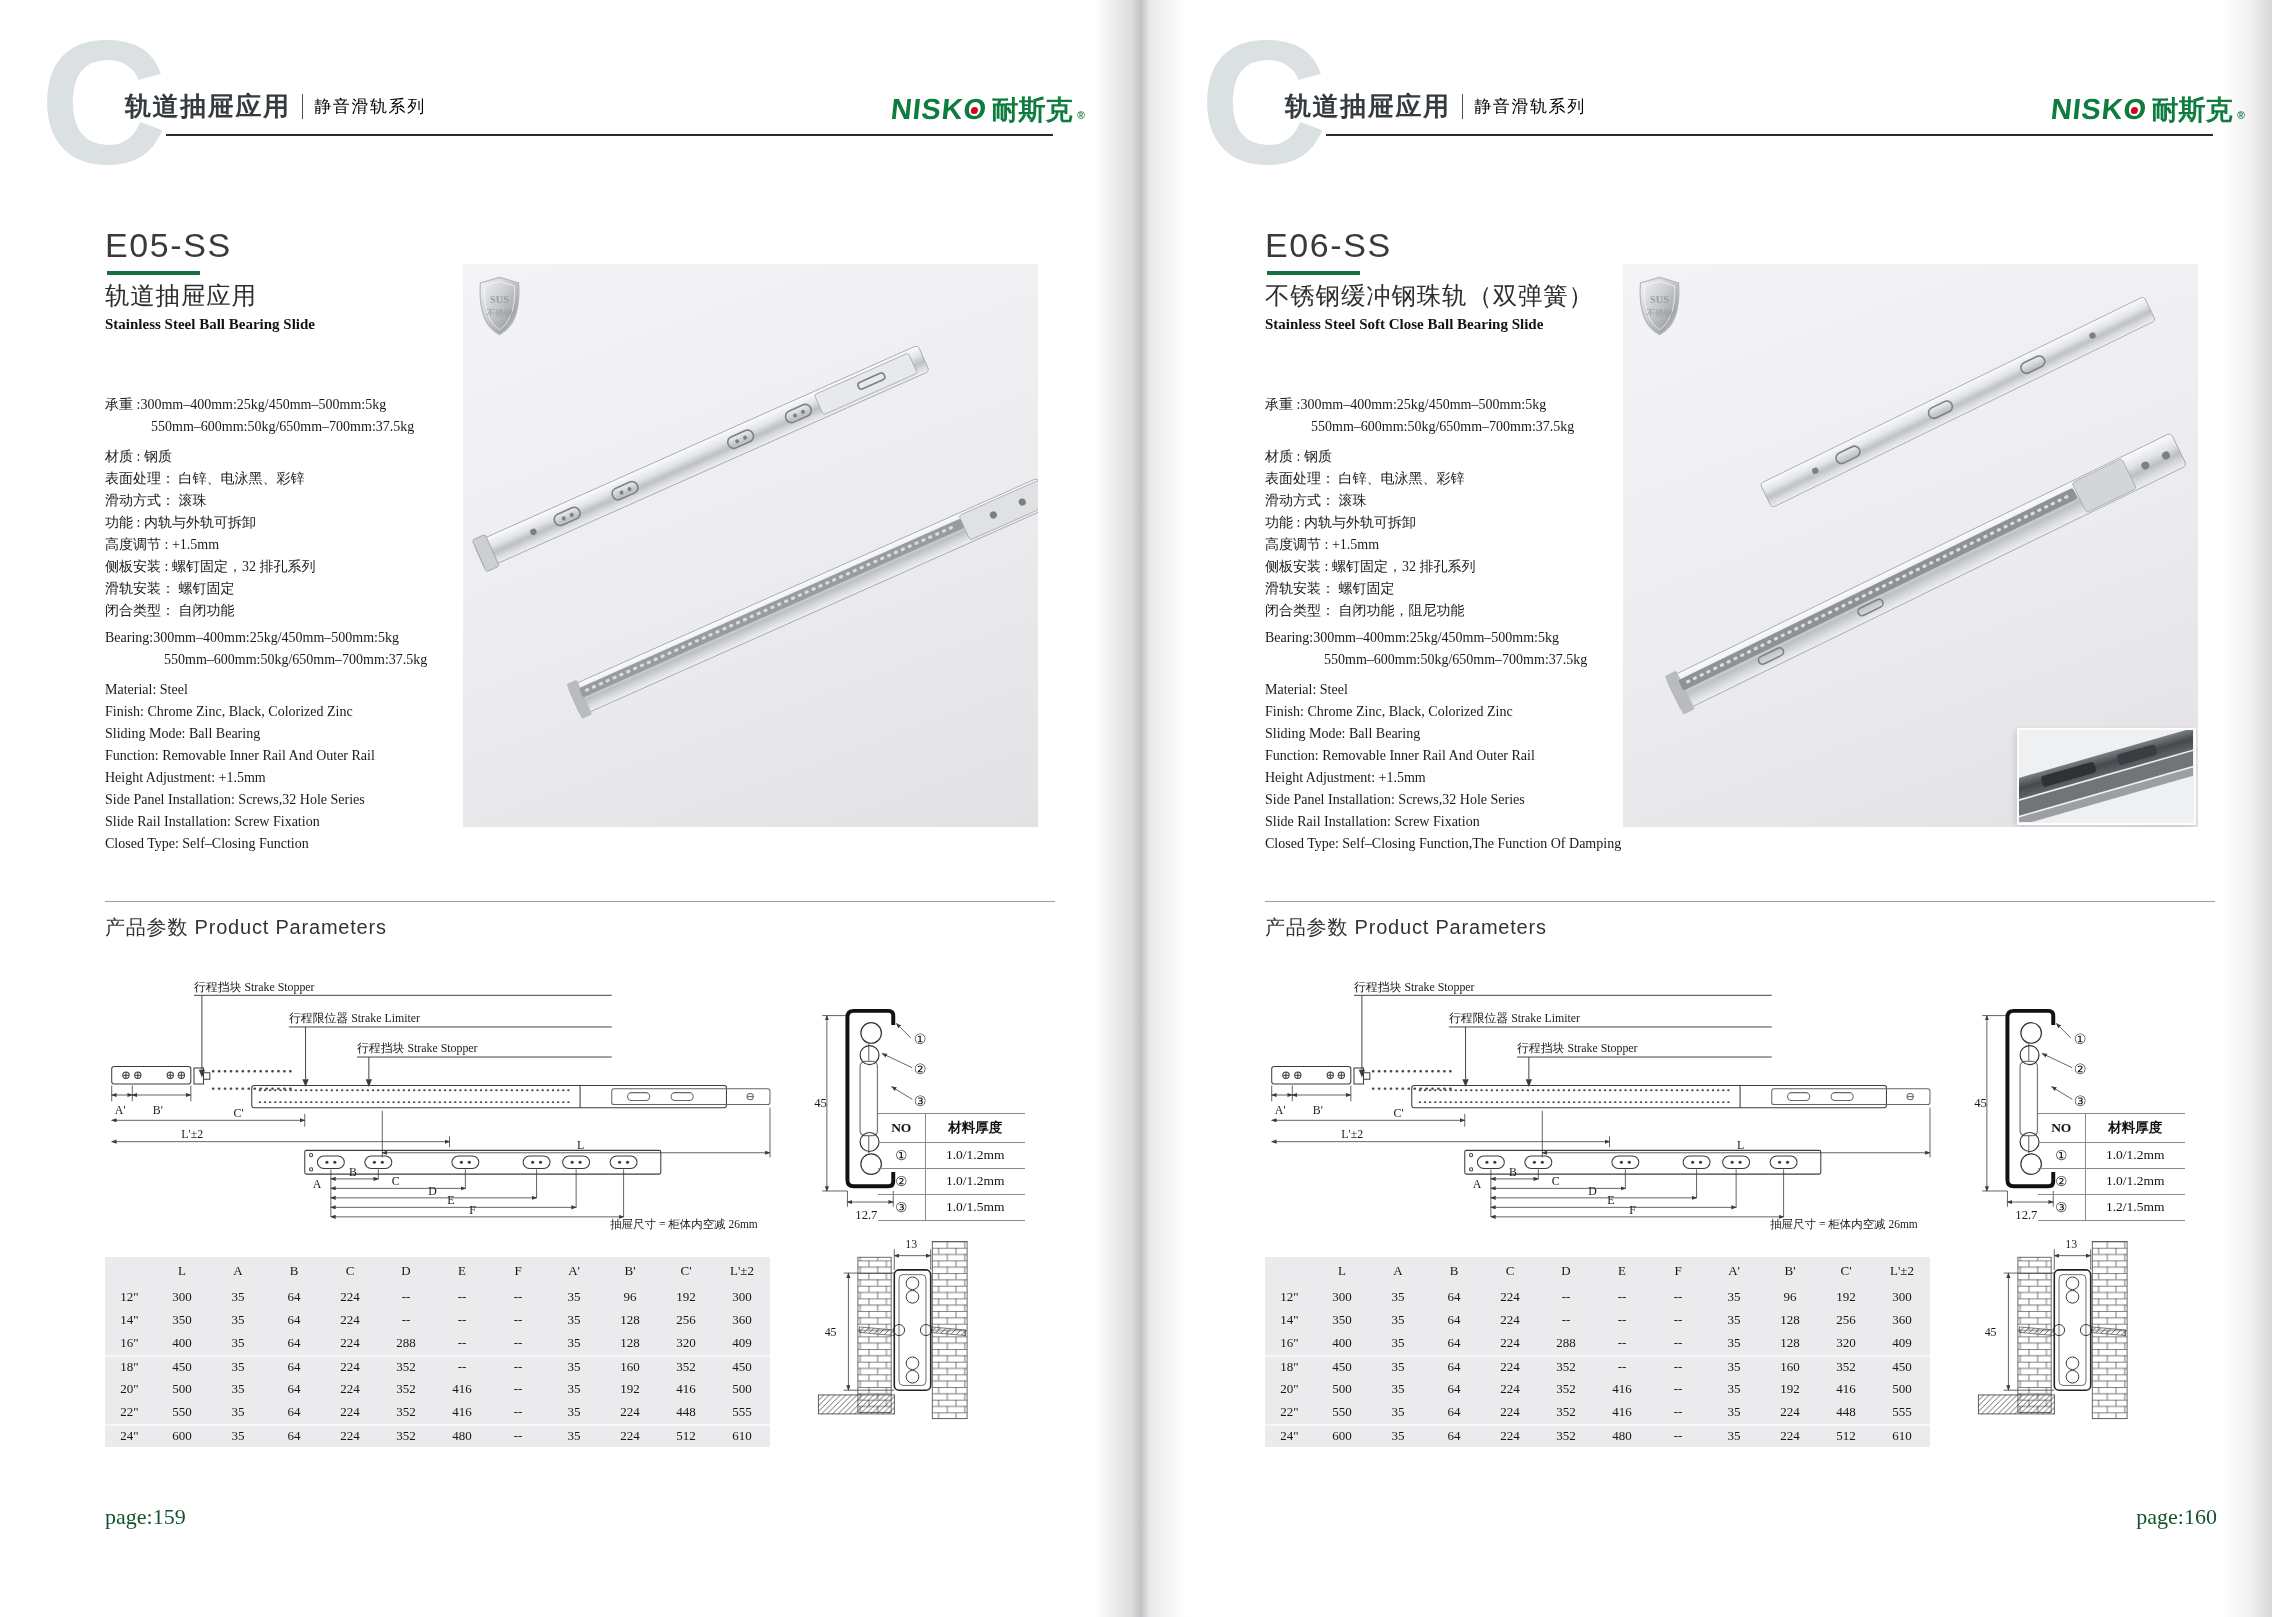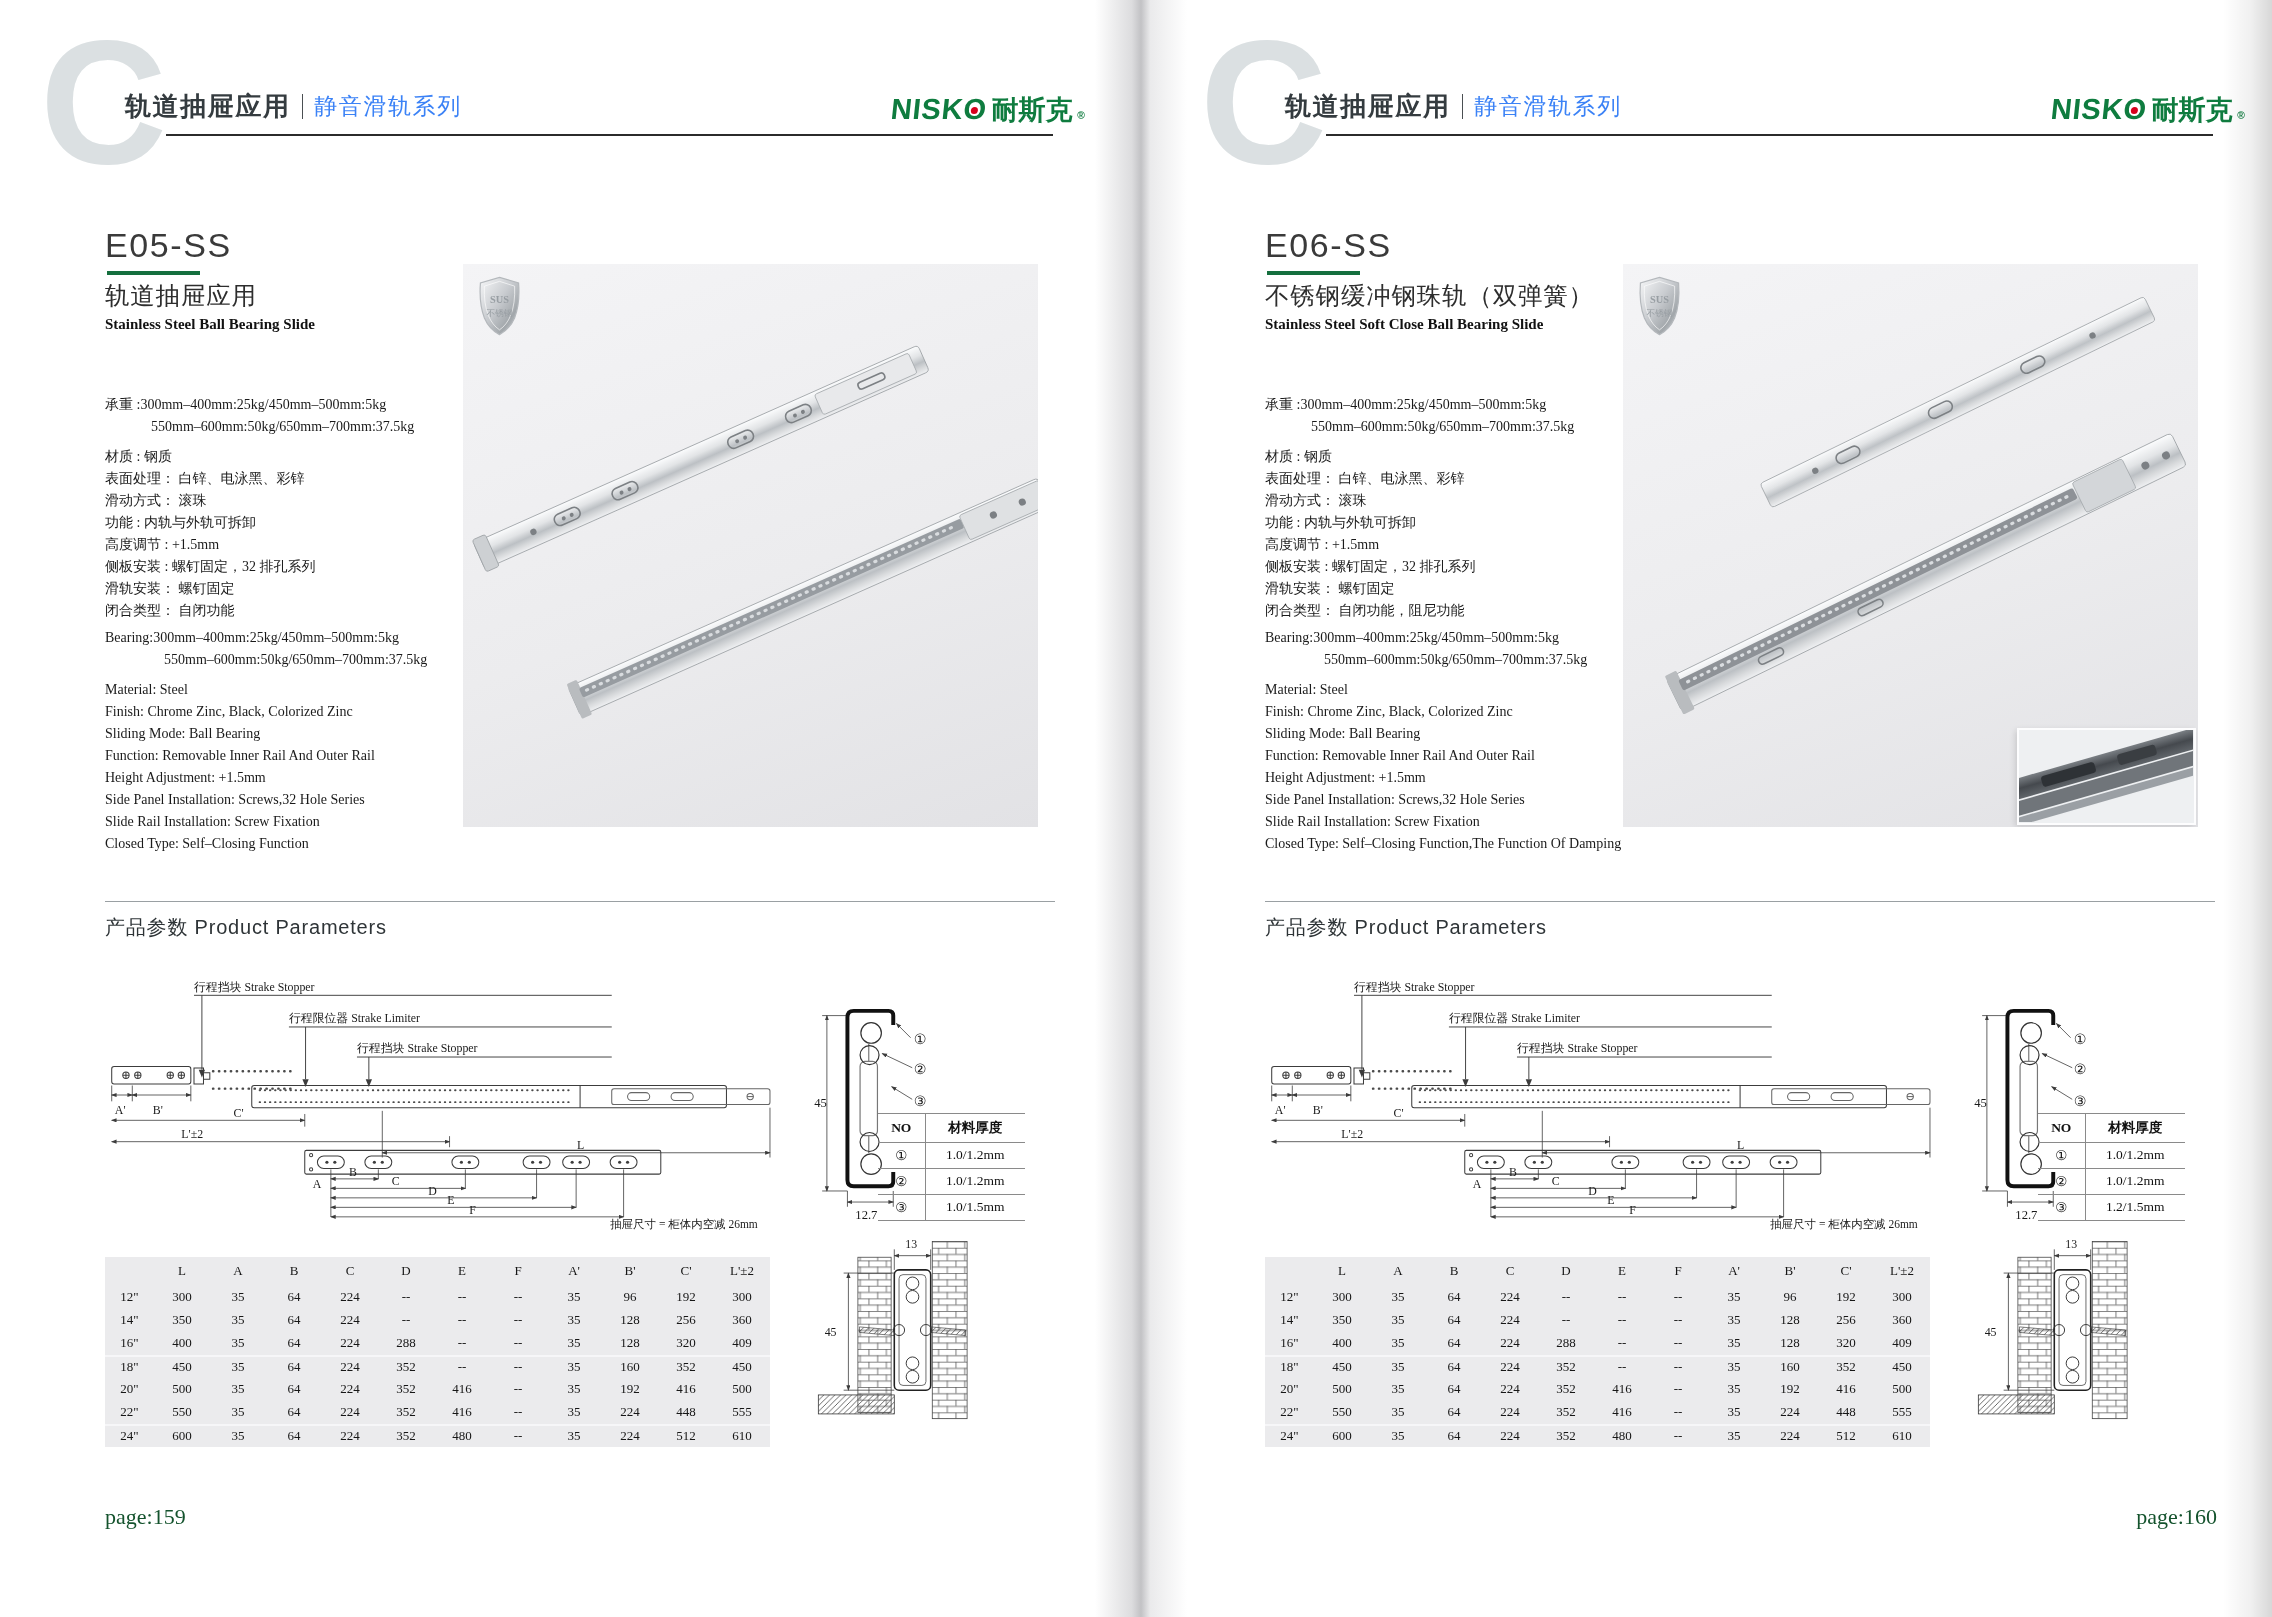--- a/index.html
+++ b/index.html
@@ -8,21 +8,21 @@
   .page{position:absolute;top:0;width:1108px;height:1618px;}
   #page-left{left:0;}
   #page-right{left:1160px;}
   .page *{box-sizing:border-box;}
 
   .watermark{position:absolute;left:40px;top:14.2px;font-size:176px;line-height:1;font-weight:bold;
              color:#dbe0e2;z-index:0;}
   .header-title{position:absolute;left:125px;top:89px;display:flex;align-items:center;gap:11px;z-index:2;}
   .ht-main{font-size:26px;font-weight:bold;color:#343b3f;letter-spacing:1.6px;}
   .ht-div{width:1.6px;height:25px;background:#4a4f52;}
-  .ht-sub{font-size:23px;color:#3b82f6;letter-spacing:1.6px;}
+  .ht-sub{font-size:17px;color:#000000;letter-spacing:1.6px;}
   .header-rule{position:absolute;left:166px;top:134px;width:887px;height:1.6px;background:#2b2b2b;z-index:1;}
   .logo{position:absolute;left:891px;top:92px;display:flex;align-items:baseline;gap:4.7px;z-index:2;}
   .logo-latin{font-size:29px;font-weight:800;color:#0f7c3f;letter-spacing:0.8px;transform:skewX(-6deg);
               position:relative;display:inline-block;}
   .logo-latin::after{content:"";position:absolute;right:8.7px;top:13.5px;width:7.1px;height:7.1px;border-radius:50%;
               background:#d6001c;}
   .logo-cjk{font-size:27px;font-weight:800;color:#0f7c3f;}
   .logo-reg{font-size:10.3px;color:#0f7c3f;font-weight:bold;}
 
   .prod-code{position:absolute;left:105px;top:226px;font-size:34px;color:#3a3a3a;letter-spacing:1.6px;z-index:2;text-align:center;}

